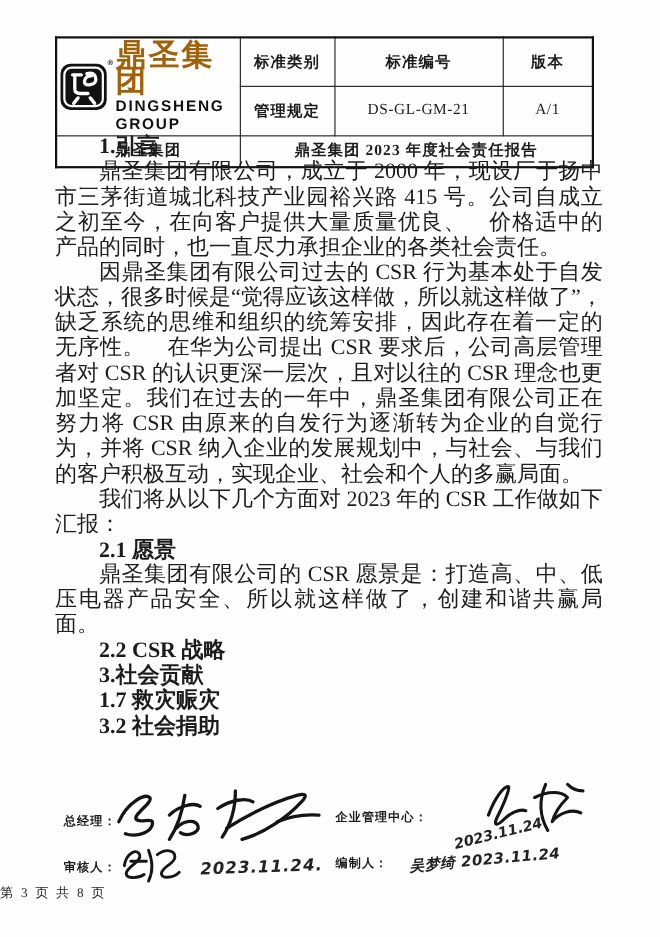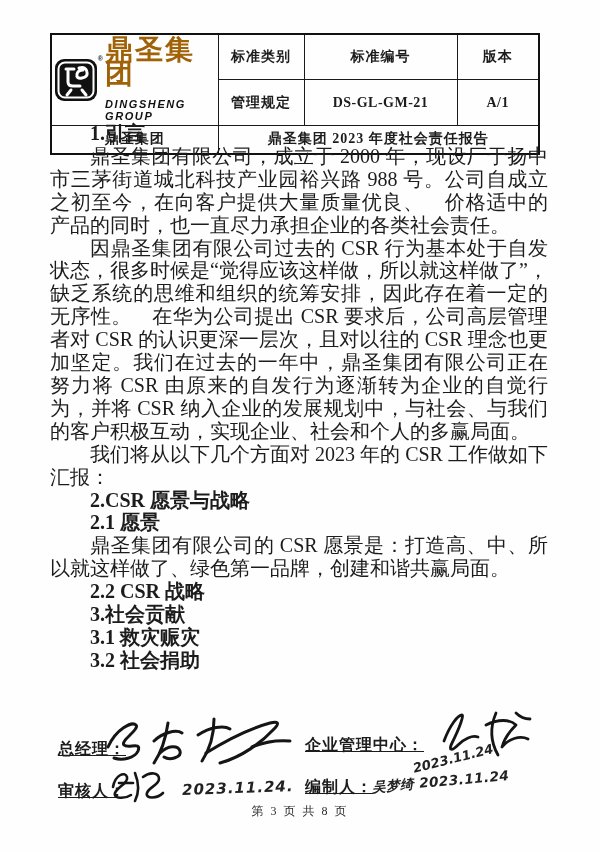--- a/index.html
+++ b/index.html
@@ -27,21 +27,21 @@
     border:1.5px solid #1a1a1a;
     text-align:center;
     vertical-align:middle;
     font-size:14px;
     font-weight:600;
     height:26px;
     padding:1px 2px;
     letter-spacing:1px;
   }
   .hdr-table { border:2.5px solid #111; }
-  .hdr-table .mono-val { letter-spacing:0.5px; font-weight:700; }
+  .hdr-table .mono-val { letter-spacing:0.5px; font-weight:400; }
   .hdr-table .name-value { font-weight:bold; font-size:14px; }
   .logo-cell { height:52px; }
 
   .logo-wrap {
     display:flex; align-items:center; justify-content:center;
     gap:7px; padding:2px 0;
   }
   .logo-mark { position:relative; width:44px; height:44px; flex:0 0 auto; }
   .logo-reg {
     position:absolute; top:-3px; right:-6px;
@@ -49,59 +49,58 @@
     font-family:"Liberation Sans",sans-serif;
   }
   .logo-text { text-align:left; }
   .logo-cn {
     font-family:"Liberation Sans","DejaVu Sans",sans-serif;
     font-weight:900; font-size:28px; line-height:24px;
     letter-spacing:2px; color:#a16207;
   }
   .logo-en {
     font-family:"Liberation Sans","DejaVu Sans",sans-serif;
-    font-weight:bold; font-size:11px; letter-spacing:1.6px;
-    color:#111; margin-top:12px;font-style:italic;
+    font-weight:bold; font-size:14px; letter-spacing:1.6px;
+    color:#111; margin-top:2px;
   }
 
   
   .doc-body {
     position:absolute; left:50px; top:122px; width:498px;
     font-size:20px; line-height:22.9px;
   }
   .doc-body .heading {
     font-weight:bold; text-indent:2em;
     font-family:"Liberation Serif","DejaVu Serif",serif;
   }
   .doc-body .paragraph {
     text-indent:2em; text-align:justify;
   }
 
   
   .sig-area { position:absolute; left:50px; top:705px; width:500px; height:98px; }
   .sig-label {
-    position:absolute; font-size:16px; font-weight:600; letter-spacing:1px;
+    position:absolute; font-size:11px; font-weight:600; letter-spacing:1px;
     white-space:nowrap;
-    text-decoration:underline;
   }
   .sig-svg { position:absolute; }
   .hand {
     position:absolute;
     font-family:"DejaVu Sans",sans-serif;
     font-style:italic; font-weight:bold; color:#222;
     white-space:nowrap;
   }
   .hand-date-gm2 { font-size:13px; transform:rotate(-14deg); }
   .hand-date-rev { font-size:15px; transform:rotate(-2deg); letter-spacing:1px; }
   .hand-compiler { font-size:13.5px; transform:rotate(-5deg); letter-spacing:0.5px; }
 
   
   .footer {
     position:absolute; left:0; top:803px; width:600px;
-    text-align:center; font-size:12px; letter-spacing:2px; color:#2a2a2a;
+    text-align:left; font-size:12px; letter-spacing:2px; color:#2a2a2a;
   }
 </style>
 </head>
 <body>
 
 <div class="page">
 
   <table class="hdr-table">
     <tbody>
         <tr>
@@ -138,29 +137,28 @@
     </tr>
     <tr>
       <td style="height:28px">鼎圣集团</td>
       <td colspan="3" class="name-value">鼎圣集团 2023 年度社会责任报告</td>
     </tr>
   </tbody>
     </table>
 
   <div class="doc-body">
       <div class="heading">1.引言</div>
-      <div class="paragraph">鼎圣集团有限公司，成立于 2000 年，现设厂于扬中市三茅街道城北科技产业园裕兴路 988 号。公司自成立之初至今，在向客户提供大量质量优良、　价格适中的产品的同时，也一直尽力承担企业的各类社会责任。</div>
+      <div class="paragraph">鼎圣集团有限公司，成立于 2000 年，现设厂于扬中市三茅街道城北科技产业园裕兴路 415 号。公司自成立之初至今，在向客户提供大量质量优良、　价格适中的产品的同时，也一直尽力承担企业的各类社会责任。</div>
       <div class="paragraph">因鼎圣集团有限公司过去的 CSR 行为基本处于自发状态，很多时候是“觉得应该这样做，所以就这样做了”，缺乏系统的思维和组织的统筹安排，因此存在着一定的无序性。　在华为公司提出 CSR 要求后，公司高层管理者对 CSR 的认识更深一层次，且对以往的 CSR 理念也更加坚定。我们在过去的一年中，鼎圣集团有限公司正在努力将 CSR 由原来的自发行为逐渐转为企业的自觉行为，并将 CSR 纳入企业的发展规划中，与社会、与我们的客户积极互动，实现企业、社会和个人的多赢局面。</div>
       <div class="paragraph">我们将从以下几个方面对 2023 年的 CSR 工作做如下汇报：</div>
-      <div class="heading">2.CSR 愿景与战略</div>
       <div class="heading">2.1 愿景</div>
-      <div class="paragraph">鼎圣集团有限公司的 CSR 愿景是：打造高、中、所以就这样做了、绿色第一品牌，创建和谐共赢局面。</div>
+      <div class="paragraph">鼎圣集团有限公司的 CSR 愿景是：打造高、中、低压电器产品安全、所以就这样做了，创建和谐共赢局面。</div>
       <div class="heading">2.2 CSR 战略</div>
       <div class="heading">3.社会贡献</div>
-      <div class="heading">3.1 救灾赈灾</div>
+      <div class="heading">1.7 救灾赈灾</div>
       <div class="heading">3.2 社会捐助</div>
     </div>
 
   <div class="sig-area">
 
     <span class="sig-label" style="left:8px; top:34px;">总经理：</span>
     <svg class="sig-svg" style="left:52px; top:6px;" width="195" height="62" viewBox="0 0 195 62">
       <g fill="none" stroke="#151515" stroke-width="3" stroke-linecap="round" stroke-linejoin="round">
         <path d="M6 36 C14 18 30 10 34 14 C38 18 18 30 22 34 C26 38 40 30 36 40 C33 47 20 50 12 47"></path>
         <path d="M52 30 C60 22 74 18 80 22 M66 12 C64 26 60 40 52 52"></path>

